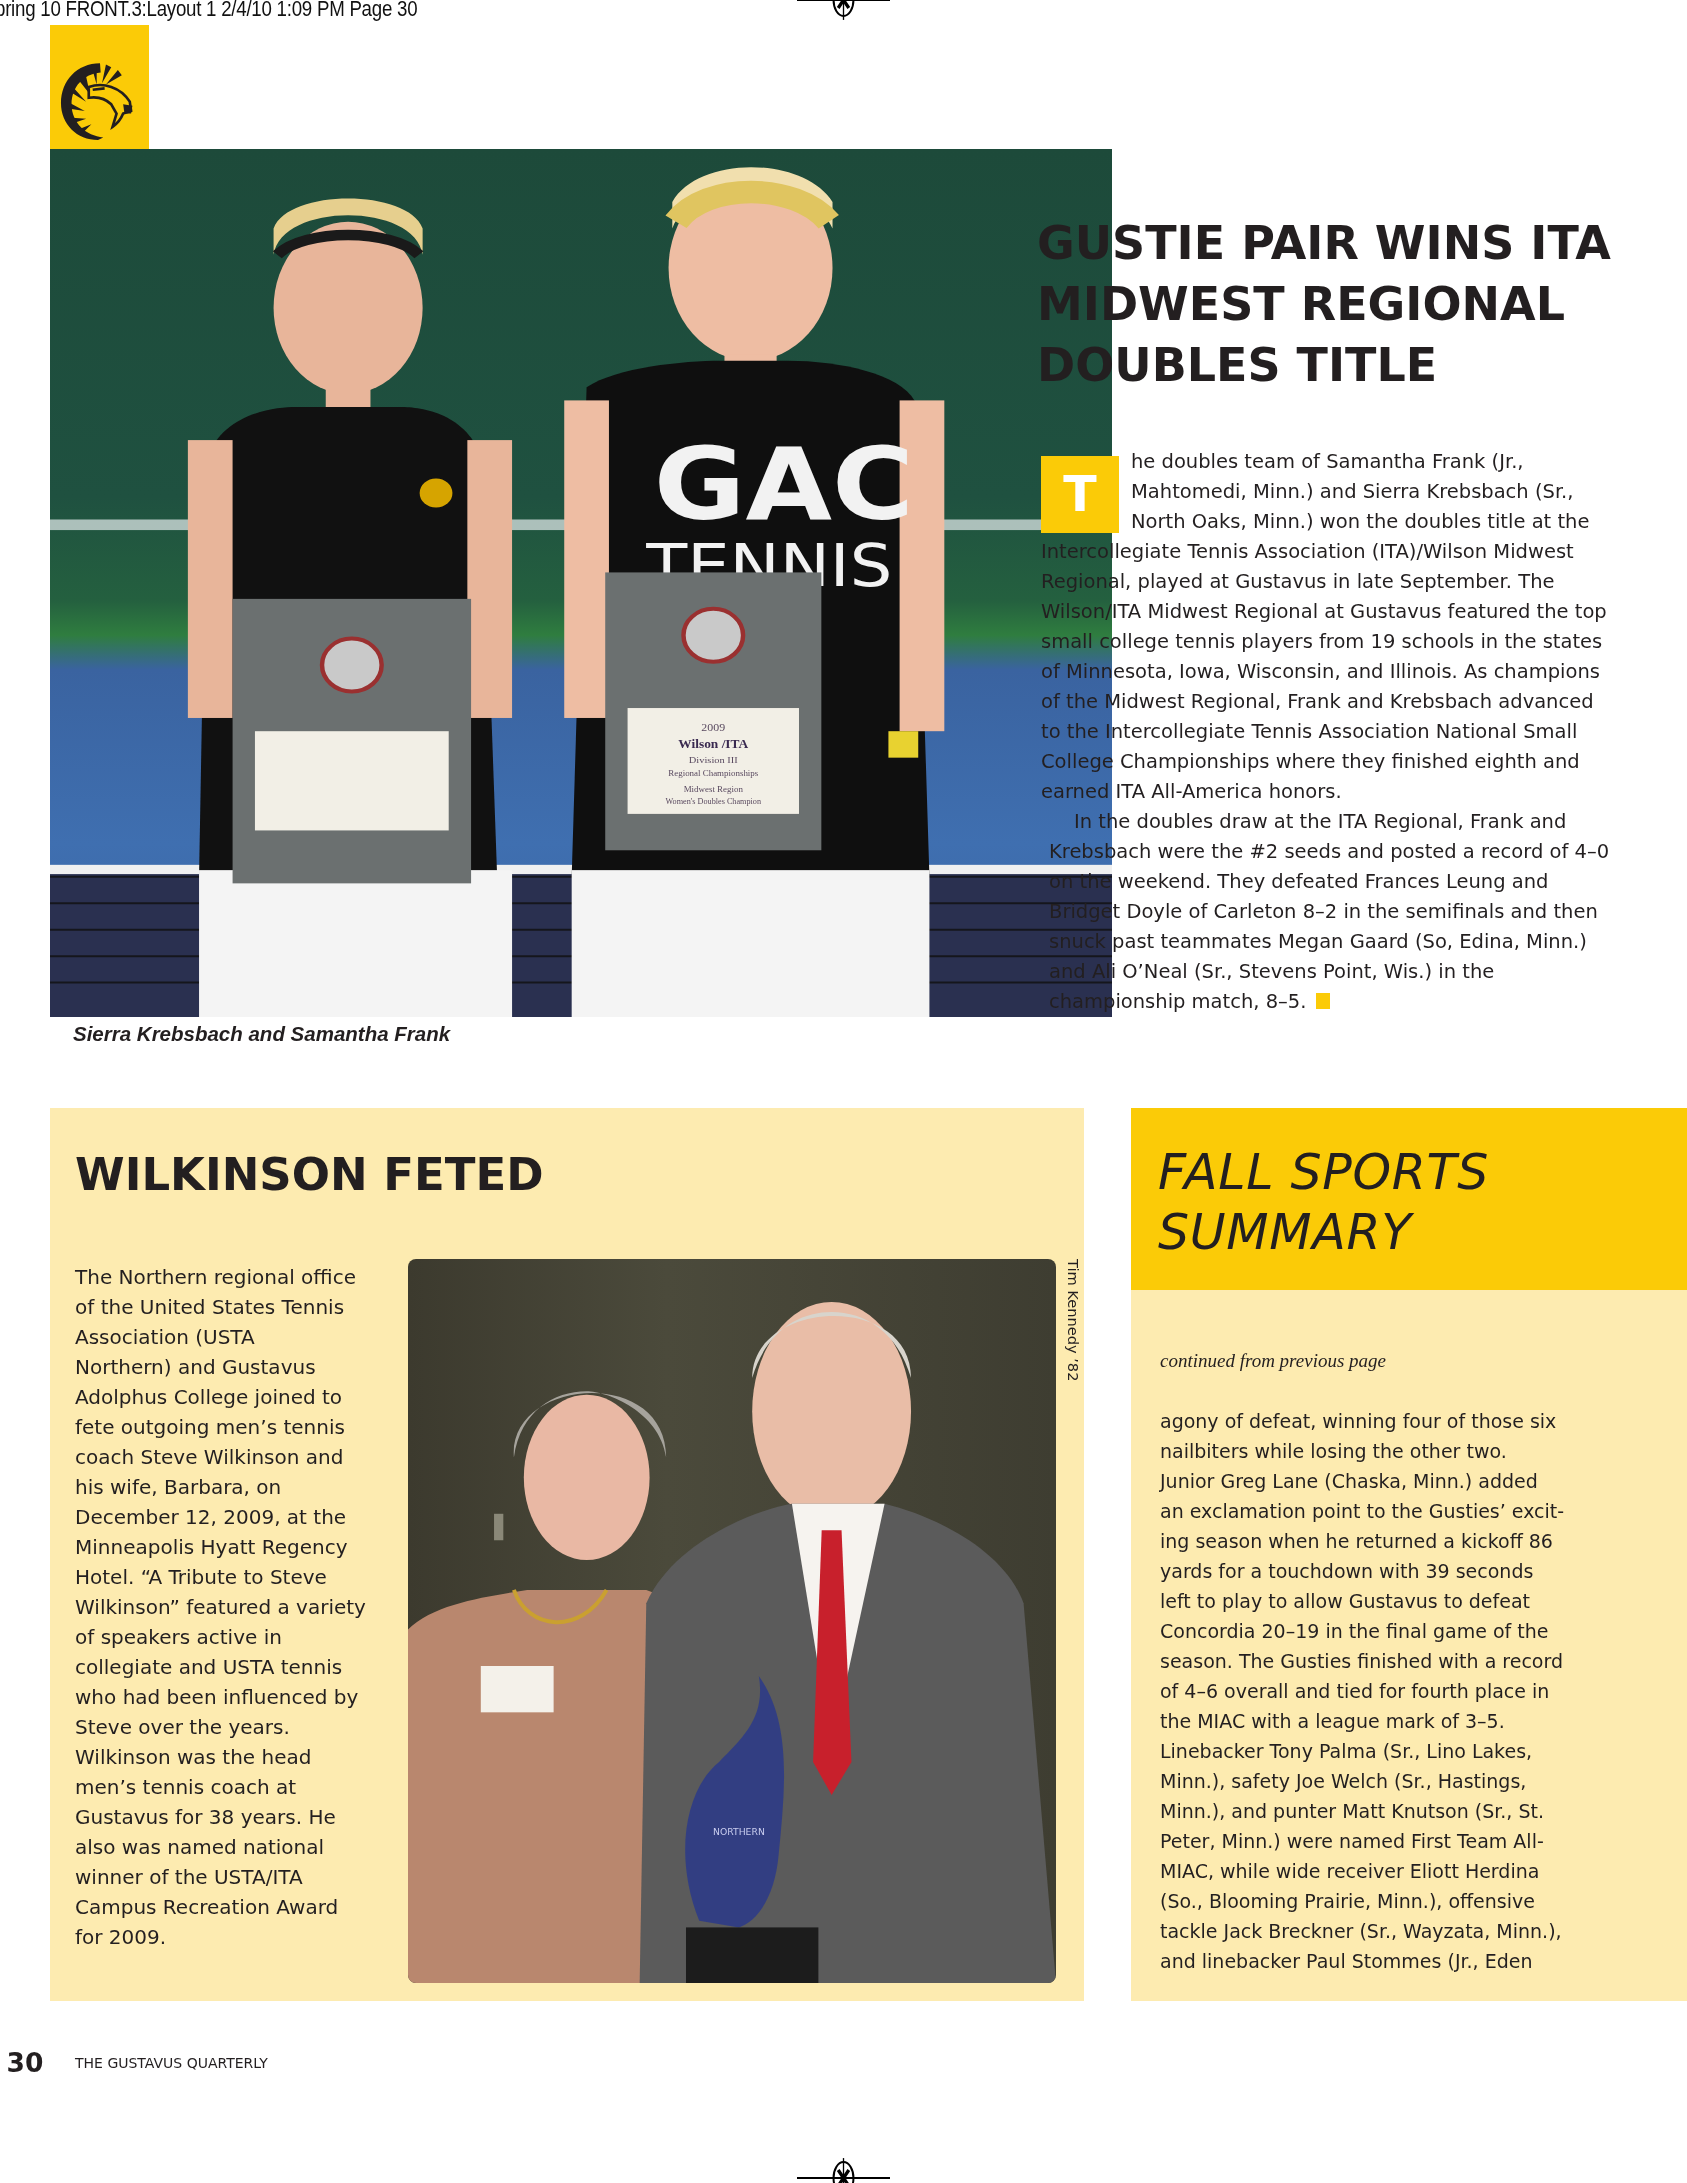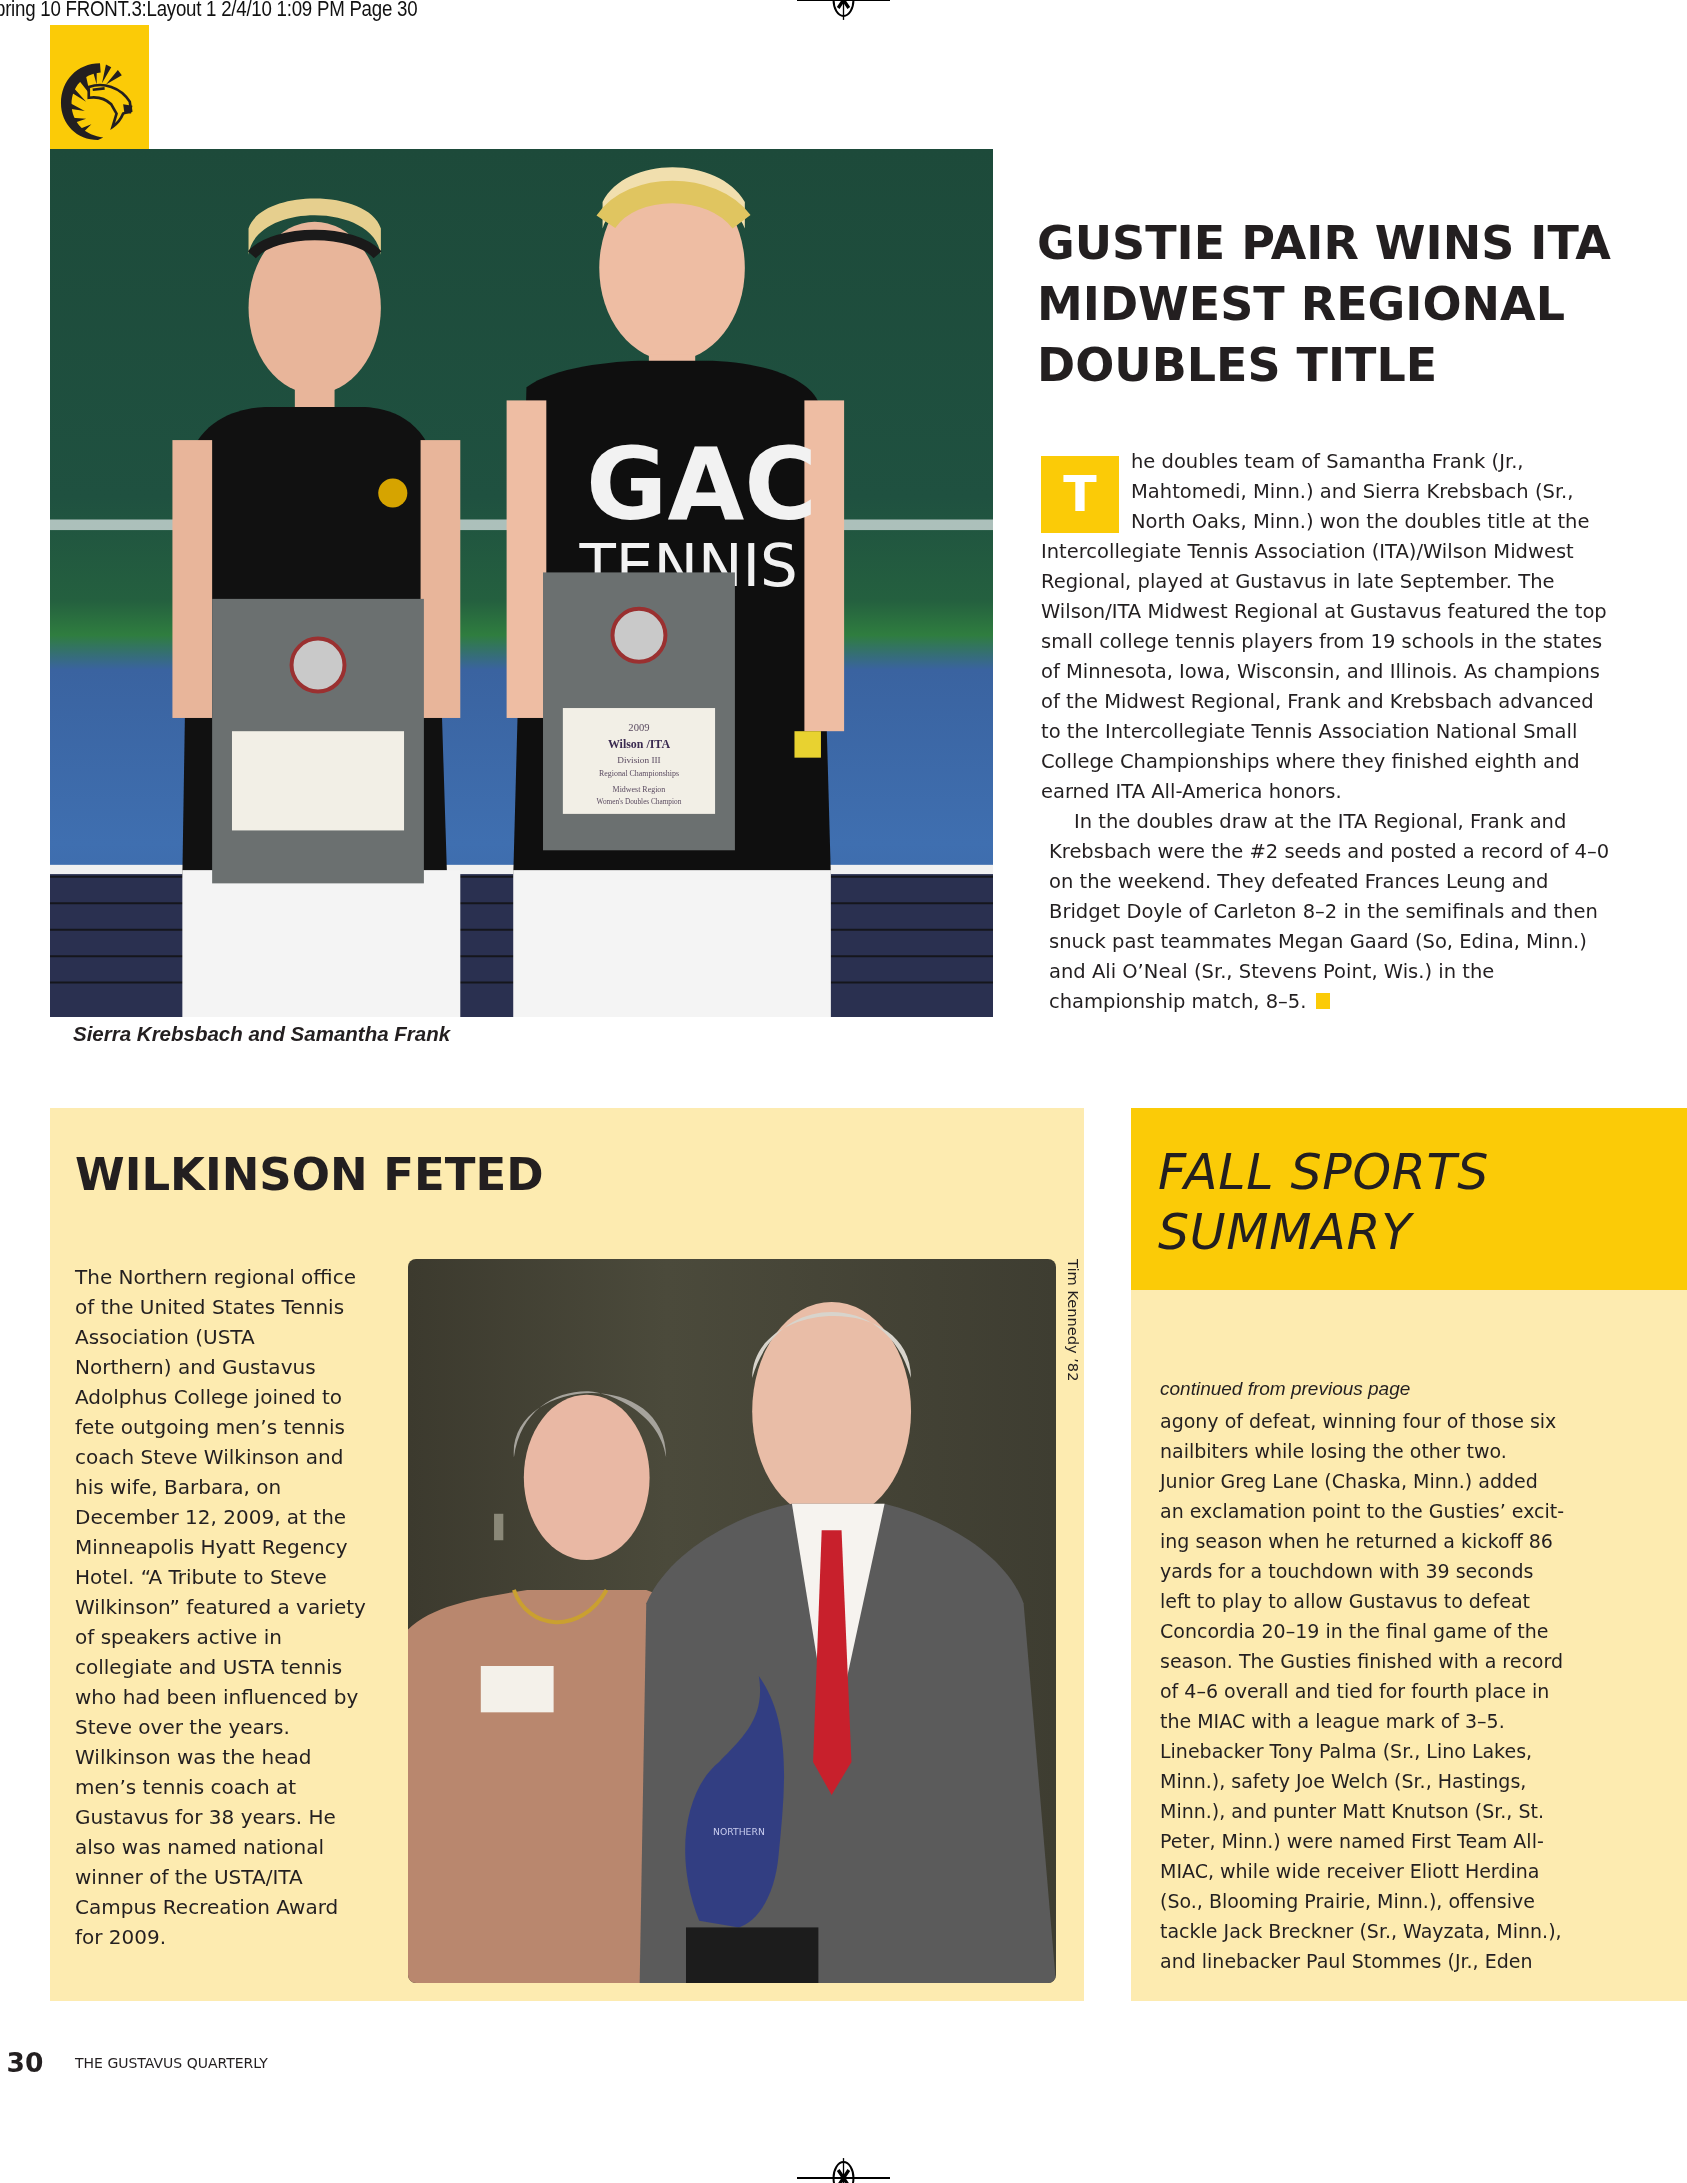--- a/index.html
+++ b/index.html
@@ -11,21 +11,21 @@
   .slug { left: -5.3px; top: -4px; font-family: "Liberation Sans", sans-serif; font-size: 22px;
           letter-spacing: -0.3px; transform: scaleX(0.85); transform-origin: left top; color: #111; white-space: nowrap; }
   .regmark { width: 93px; height: 40px; }
   .regmark svg { width: 100%; height: 100%; }
 
   
   .logo-block { left: 50px; top: 24.5px; width: 99px; height: 124px; background: #fbcb07; }
   .logo-block svg { position: absolute; left: 6.6px; top: 33px; width: 86px; height: 86px; }
 
   
-  .tennis-photo { left: 50px; top: 149px; width: 943px; height: 868px; overflow: hidden;
+  .tennis-photo { left: 50px; top: 149px; width: 1062px; height: 868px; overflow: hidden;
      background: linear-gradient(180deg, #1d4a3a 0%, #1f5140 40%, #24603f 52%, #2f7d3f 56%, #3a63a0 60%, #3f6fb0 80%, #3a62a0 100%); }
   .tennis-photo svg { width: 100%; height: 100%; display: block; }
   .caption { left: 73px; top: 1022px; font-family: "Liberation Sans", sans-serif; font-weight: bold;
      font-style: italic; font-size: 20.5px; color: #231f20; text-align: right; }
 
   
   .headline { left: 1037px; top: 213px; width: 622px; font-family: "DejaVu Sans", sans-serif;
      font-weight: bold; font-size: 46px; line-height: 61px; letter-spacing: 0px; color: #231f20; }
   .headline div { white-space: nowrap; }
 
@@ -53,22 +53,22 @@
   .photo-credit span { position: absolute; left: 2.6px; top: 0; transform-origin: left top;
      transform: translateX(22.5px) rotate(90deg); white-space: nowrap; font-family: "DejaVu Sans", sans-serif;
      font-size: 14.6px; color: #231f20; }
 
   
   .fall-box { left: 1131px; top: 1108px; width: 556px; height: 893px; background: #fdebb0; }
   .fall-head { left: 1131px; top: 1108px; width: 556px; height: 182px; background: #fbcb07; }
   .fall-title { left: 1158px; top: 1143px; font-family: "DejaVu Sans", sans-serif; font-weight: 300;
      font-size: 49px; line-height: 60px; color: #231f20; letter-spacing: 0.7px; font-style: italic; }
   .fall-title div { white-space: nowrap; }
-  .fall-cont { left: 1160px; top: 1350px; font-family: Liberation Sans, sans-serif; font-style: italic;
-     font-size: 19px; color: #231f20; margin-top: 28px; }
+  .fall-cont { left: 1160px; top: 1350px; font-family: Liberation Serif, serif; font-style: italic;
+     font-size: 19px; color: #231f20; }
   .fall-text { left: 1160px; top: 1406px; width: 463px; font-family: "DejaVu Sans", sans-serif;
      font-size: 19px; line-height: 30px; color: #231f20; }
   .fall-text div { white-space: nowrap; }
 
   
   .page-num { left: 6.6px; top: 2047px; font-family: "DejaVu Sans", sans-serif; font-weight: bold;
      font-size: 26.5px; color: #231f20; }
   .pub-name { left: 75px; top: 2055px; font-family: "DejaVu Sans", sans-serif; font-size: 14px;
      color: #231f20; letter-spacing: 0px; white-space: nowrap; }
 </style>

